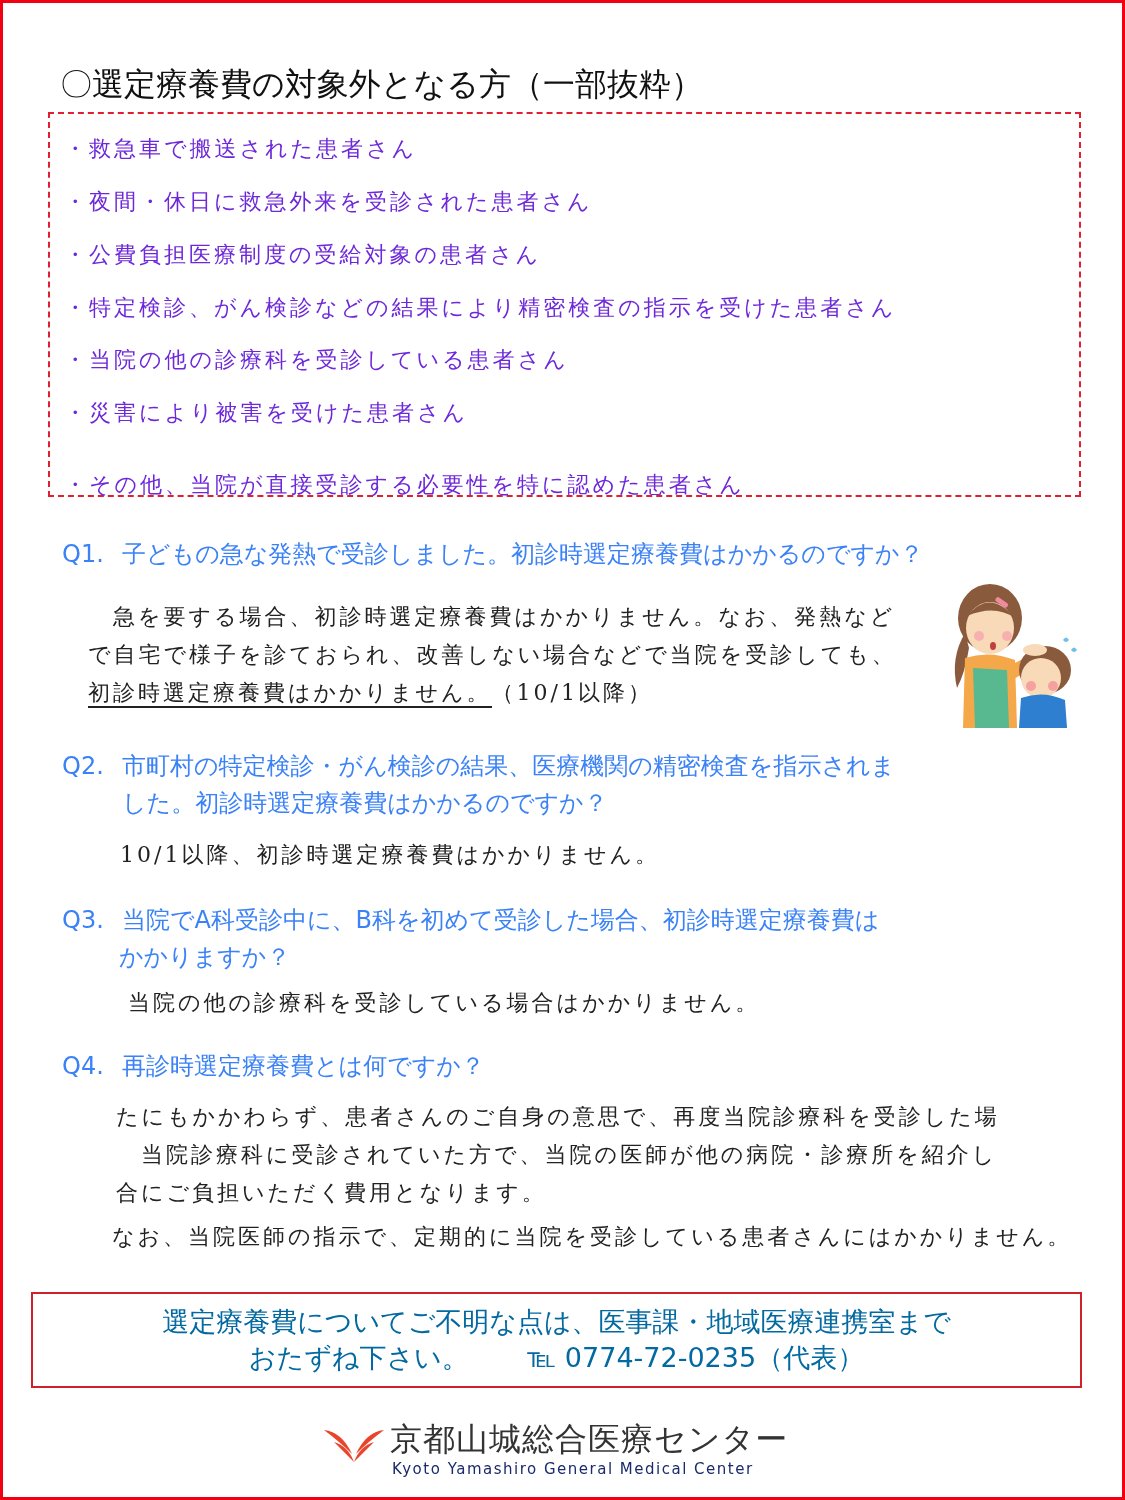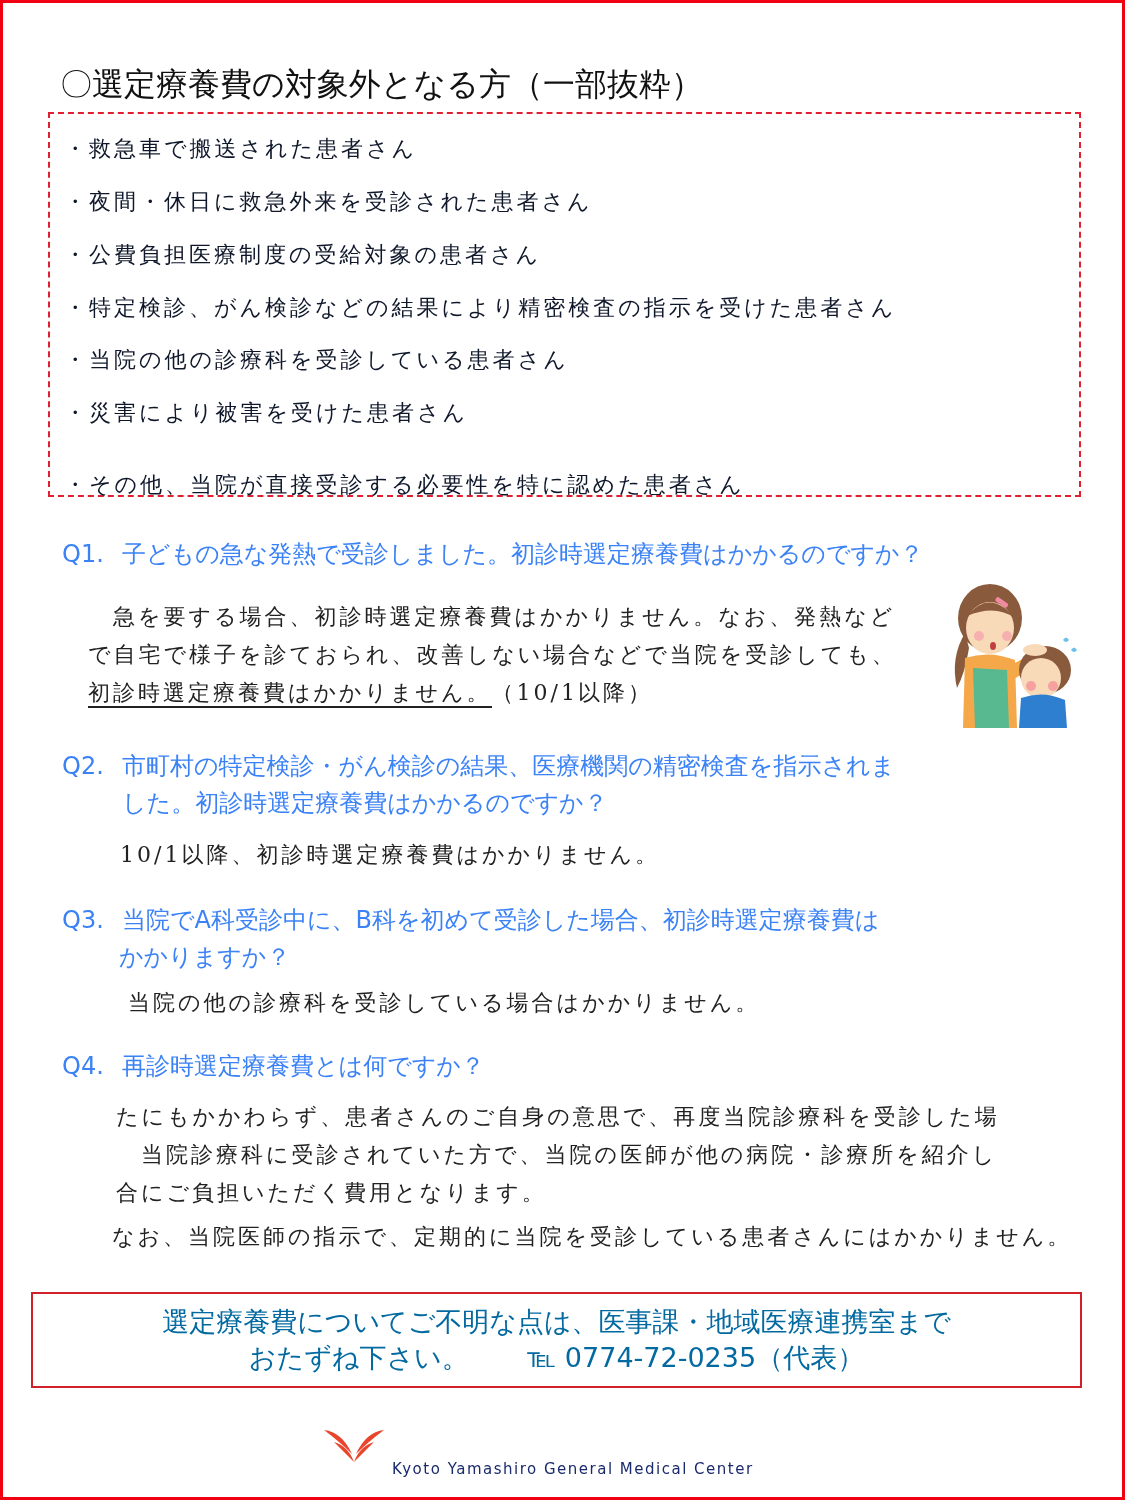--- a/index.html
+++ b/index.html
@@ -17,21 +17,21 @@
       white-space: nowrap;
     }
     .dashed-box {
       position: absolute; left: 48px; top: 112px; width: 1033px; height: 385px;
       box-sizing: border-box; border: 2px dashed #e02030;
     }
     .bullet-list { list-style: none; margin: 0; padding: 0; }
     .bullet-item {
       position: absolute; left: 14px; font-size: 22px; letter-spacing: 3px;
       font-family: "DejaVu Serif", "Liberation Serif", serif; font-weight: 300;
-      white-space: nowrap; color: #0f172a;
+      white-space: nowrap; color: #6d28d9;
     }
     .q {
       position: absolute; font-size: 24px; color: #3b82f6; white-space: nowrap;
       font-family: "DejaVu Sans", "Liberation Sans", sans-serif;
     }
     .q .qnum { display: inline-block; width: 60px; }
     .a {
       position: absolute; font-size: 22px; letter-spacing: 3px; color: #222;
       font-family: "DejaVu Serif", "Liberation Serif", serif; white-space: nowrap;
       line-height: 38px;
@@ -142,14 +142,15 @@
   </div>
 </div>
 
 <div class="logo">
   <svg class="logo-mark" viewBox="0 0 64 40">
     <path d="M2 6 Q20 8 30 30 Q18 18 2 6 Z" fill="#e8452c"></path>
     <path d="M62 6 Q44 8 34 30 Q46 18 62 6 Z" fill="#e8452c"></path>
     <path d="M12 18 Q26 22 32 38 Q22 28 12 18 Z" fill="#e8452c"></path>
     <path d="M52 18 Q38 22 32 38 Q42 28 52 18 Z" fill="#e8452c"></path>
   </svg>
+  <div class="logo-jp">京都山城総合医療センター</div>
   <div class="logo-en">Kyoto Yamashiro General  Medical Center</div>
 </div>
 
 </body></html>

